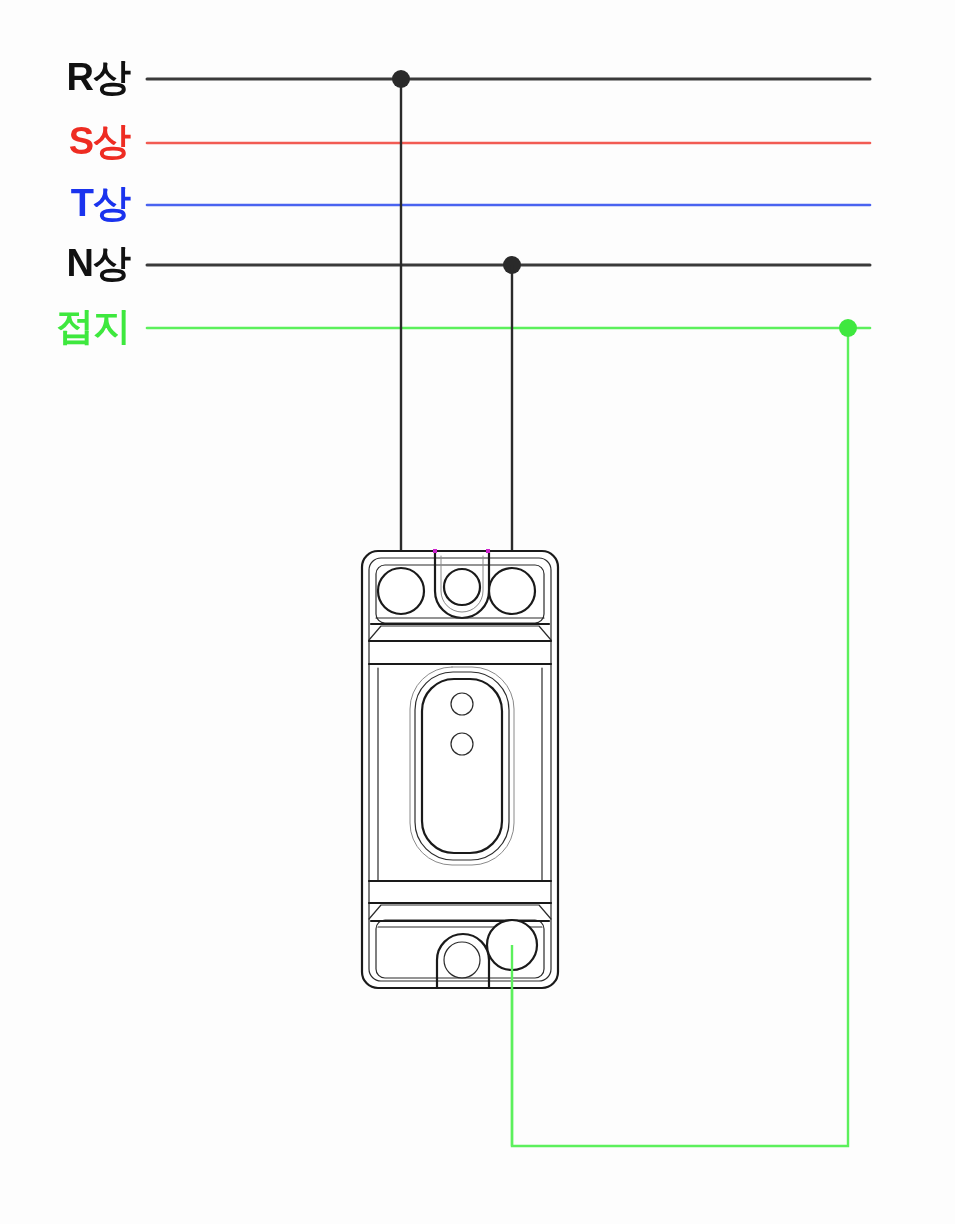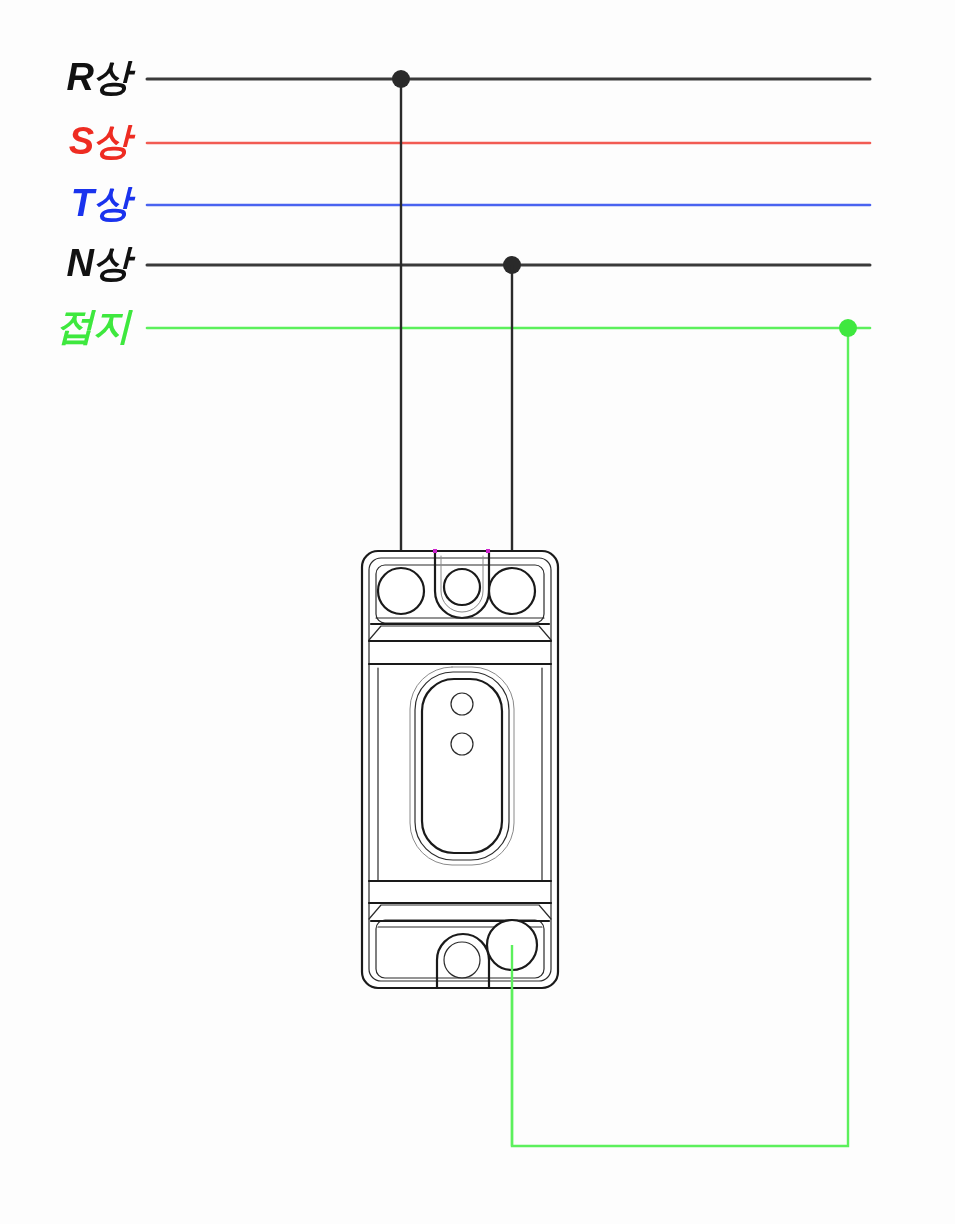--- a/index.html
+++ b/index.html
@@ -12,21 +12,20 @@
     width: 955px;
     height: 1224px;
     font-family: "Liberation Sans", "DejaVu Sans", sans-serif;
     overflow: hidden;
   }
   #diagram-root {
     position: relative;
     width: 793px;
     height: 1224px;
     background: #fdfdfd;
-    font-style: italic;
   }
   svg#wiring-svg {
     display: block;
     width: 955px;
     height: 1224px;
   }
   .bus-label {
     font-family: "Liberation Sans", "DejaVu Sans", sans-serif;
     font-weight: bold;
     font-size: 38px;

